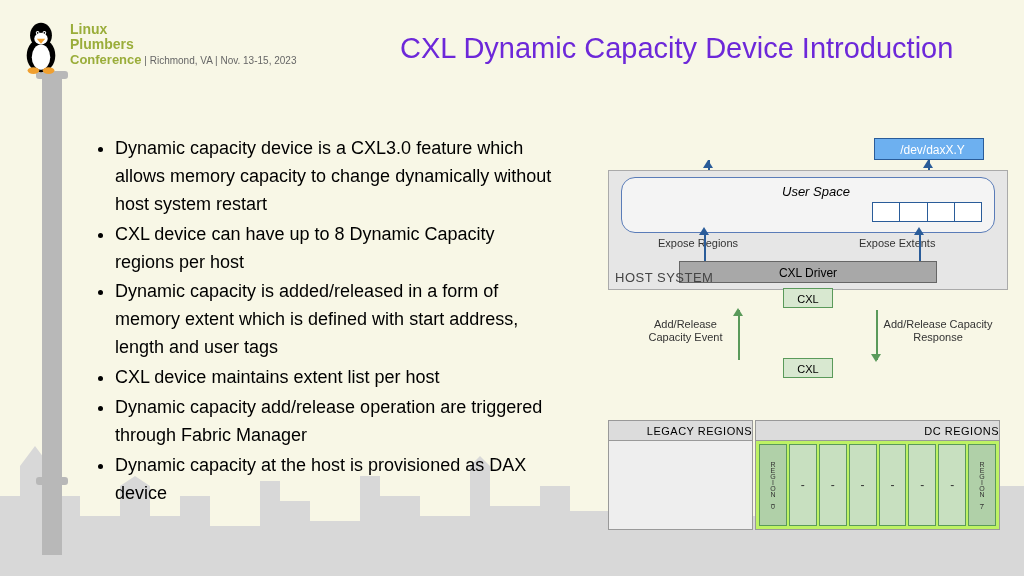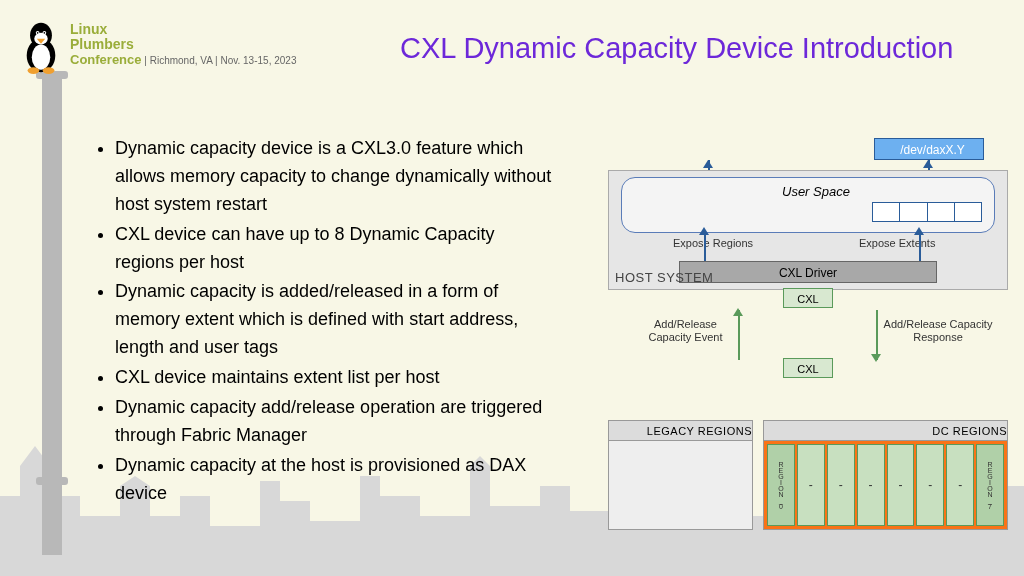--- a/index.html
+++ b/index.html
@@ -88,21 +88,21 @@
     .extent-cell:last-child { border-right: none; }
     .cxl-driver { position: absolute; top: 90px; left: 70px; right: 70px; height: 22px; background: #a8a8a8; border: 1px solid #666; text-align: center; font-size: 12px; line-height: 22px; }
     .expose-label { position: absolute; font-size: 11px; color: #333; }
     .arrow-up { position: absolute; width: 0; height: 0; border-left: 5px solid transparent; border-right: 5px solid transparent; }
     .arrow-line { position: absolute; background: #2a5c99; }
     .cxl-chip { position: absolute; width: 50px; height: 20px; background: #d8e8d0; border: 1.5px solid #5a9a5a; text-align: center; font-size: 11px; line-height: 20px; }
     .cxl-mem { position: absolute; top: 245px; left: 0; width: 400px; height: 36px; background: #e6e6e6; border: 1.5px solid #aaa; text-align: center; font-size: 13px; line-height: 36px; letter-spacing: 0.5px; }
     .event-label { position: absolute; font-size: 11px; color: #333; text-align: center; line-height: 1.2; }
     .legacy-regions { position: absolute; top: 290px; left: 0; width: 145px; height: 110px; border: 1.5px solid #999; background: #eee; }
     .legacy-header { height: 20px; background: #dcdcdc; border-bottom: 1px solid #999; text-align: right; font-size: 11px; line-height: 20px; letter-spacing: 0.5px; }
-    .dc-regions { position: absolute; top: 290px; left: 155px; width: 245px; height: 110px; border: 1.5px solid #999; background: #f97316; }
+    .dc-regions { position: absolute; top: 290px; left: 147px; width: 245px; height: 110px; border: 1.5px solid #999; background: #bef264; }
     .dc-body { display: flex; height: 88px; padding: 3px; gap: 2px; }
     .dc-col { flex: 1; background: #c8e0c0; border: 1px solid #5a9a5a; display: flex; align-items: center; justify-content: center; }
     .dc-col.dash { color: #333; }
     .dc-col.region { writing-mode: vertical-rl; text-orientation: upright; font-size: 7px; letter-spacing: -1px; color: #333; background: #b0d0a8; }
   </style>
 </head>
 <body>
 
 <div class="skyline">
   <svg viewBox="0 0 1024 150" preserveAspectRatio="none">
@@ -164,21 +164,21 @@
   <div class="diag-box host-system">
     <div class="user-space">
       <span class="user-space-label">User Space</span>
       <div class="extent-bar">
         <div class="extent-cell"></div>
           <div class="extent-cell"></div>
           <div class="extent-cell"></div>
           <div class="extent-cell"></div>
       </div>
     </div>
-    <span class="expose-label" style="top:66px; left:64px;">Expose Regions</span>
+    <span class="expose-label" style="top:66px; left:49px;">Expose Regions</span>
     <span class="expose-label" style="top:66px; left:250px;">Expose Extents</span>
 
     <div class="arrow-line" style="top:62px; left:95px; width:2px; height:28px;"></div>
     <div class="arrow-up" style="top:56px; left:90px; border-bottom:8px solid #2a5c99;"></div>
     <div class="arrow-line" style="top:62px; left:310px; width:2px; height:28px;"></div>
     <div class="arrow-up" style="top:56px; left:305px; border-bottom:8px solid #2a5c99;"></div>
     <div class="cxl-driver">CXL Driver</div>
     <span class="host-label">HOST SYSTEM</span>
   </div>
 

